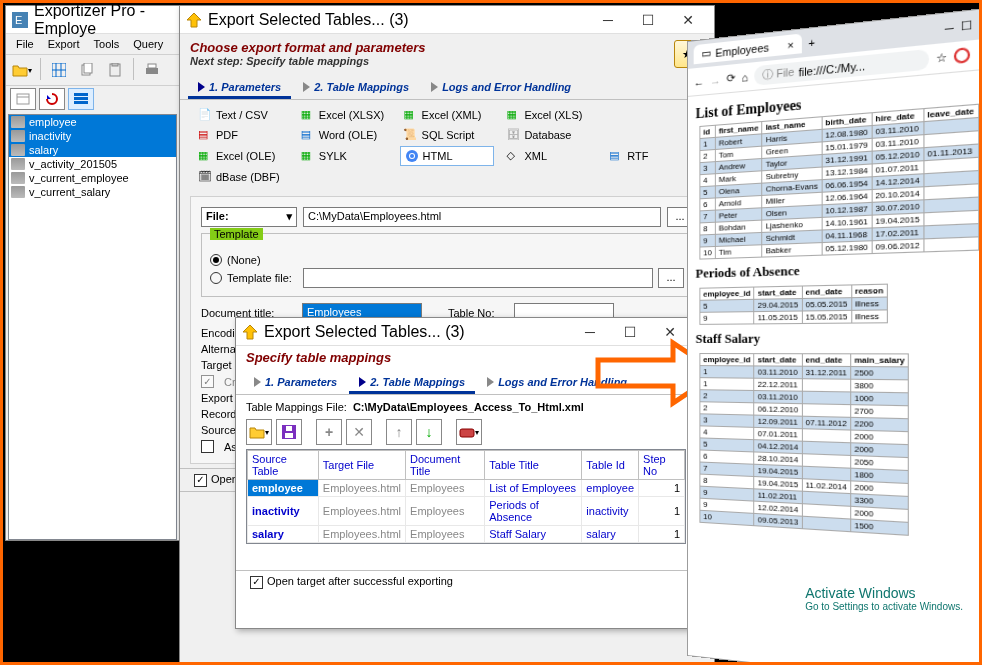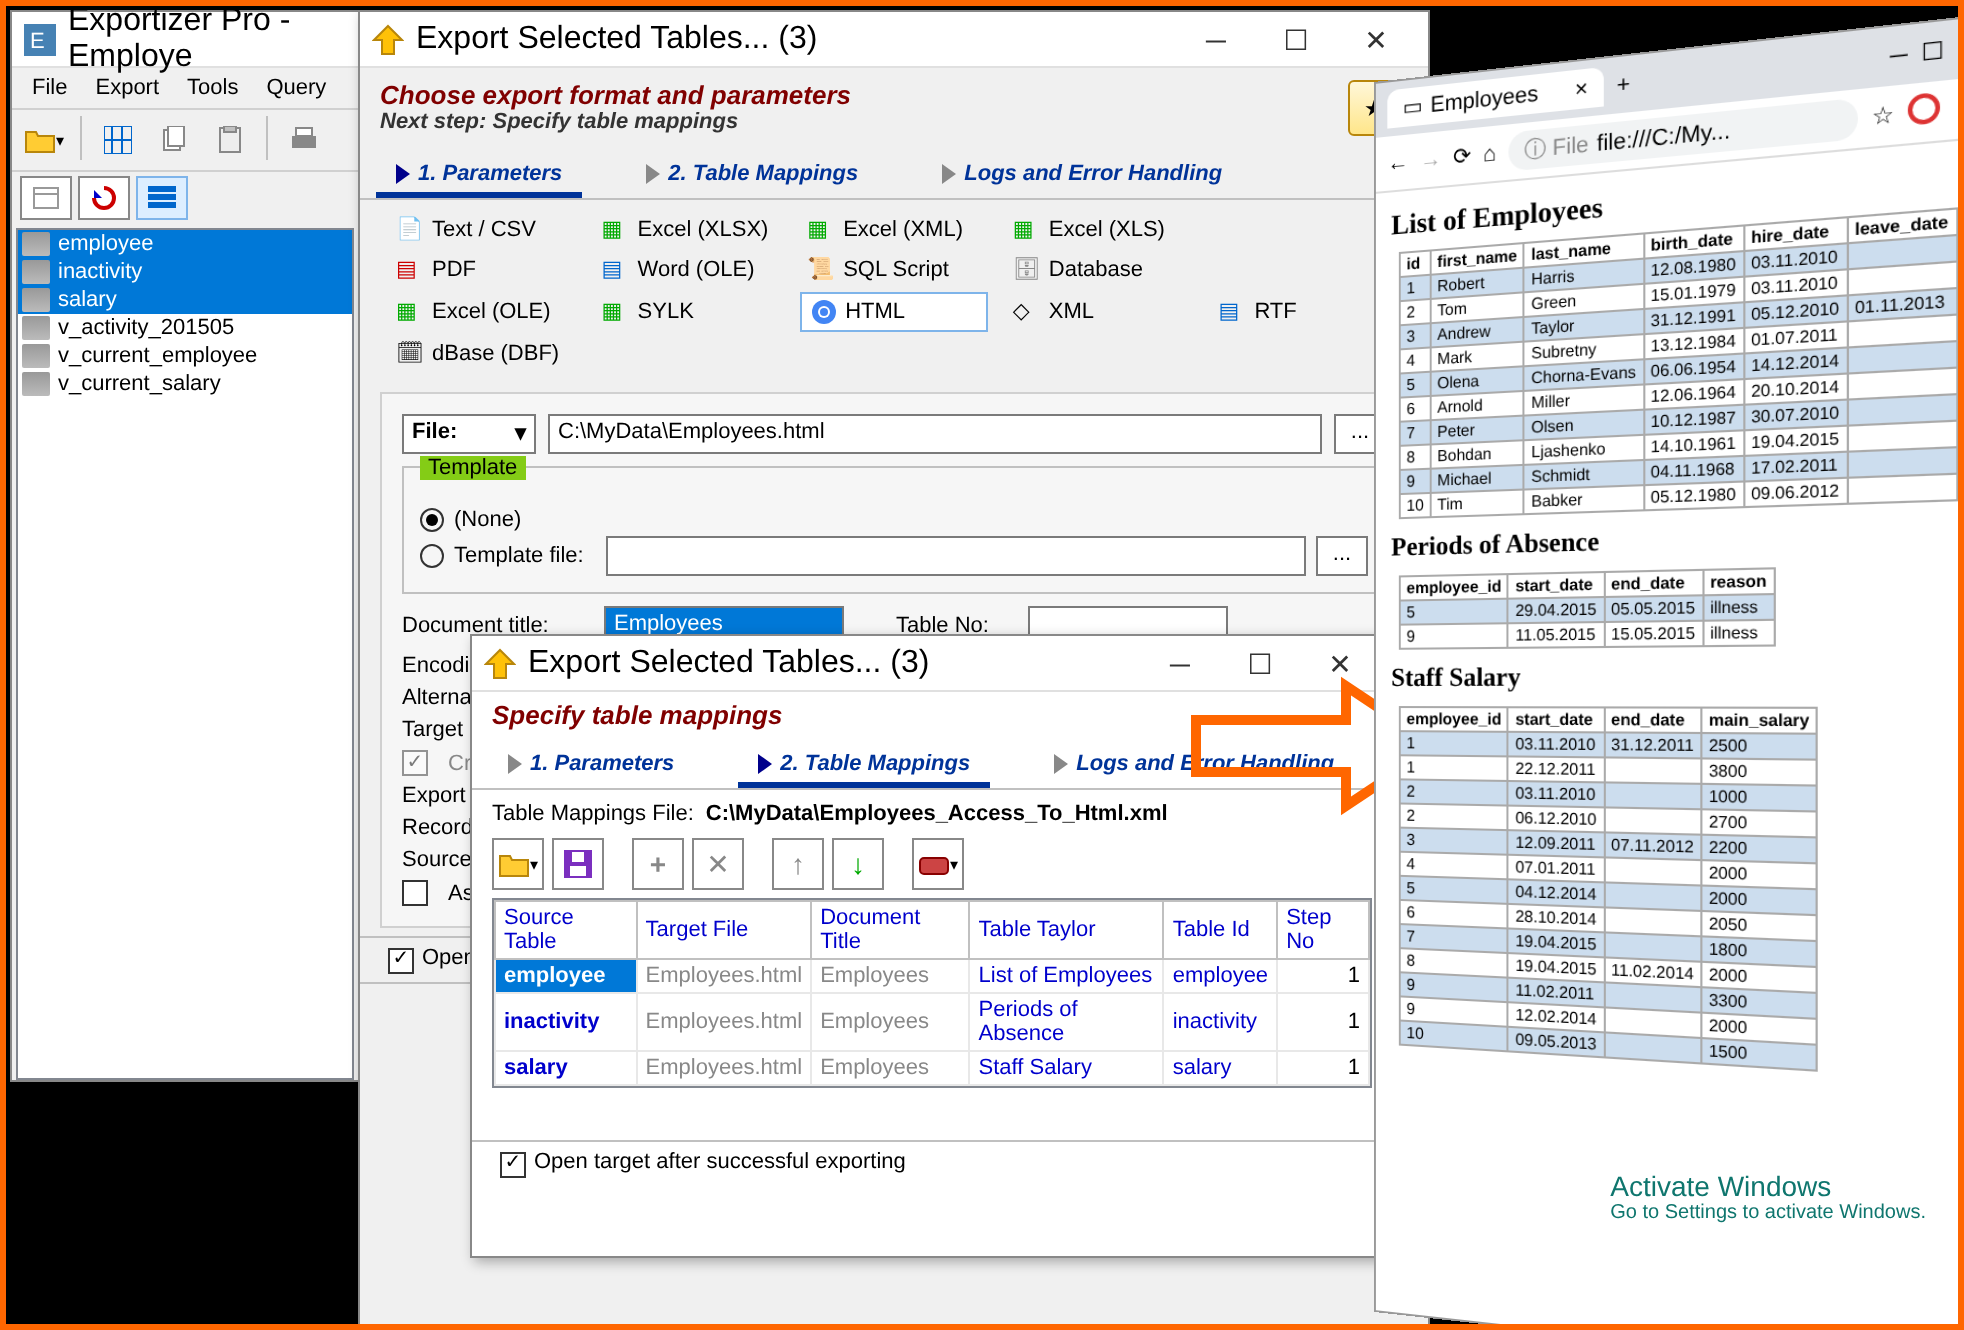--- a/index.html
+++ b/index.html
@@ -15,21 +15,21 @@
 .toolbar{background:#f0f0f0;padding:3px 4px;display:flex;gap:4px;border-top:1px solid #d0d0d0;border-bottom:1px solid #d0d0d0}
 .tbbtn{width:24px;height:24px;border:1px solid transparent;display:flex;align-items:center;justify-content:center;border-radius:2px}
 .tab-toolbar{padding:2px 4px;display:flex;gap:3px}
 .ttab{width:26px;height:22px;border:1px solid #888;display:flex;align-items:center;justify-content:center;background:#fff}
 .treelist{background:#fff;border:1px solid #828790;flex:1}
 .treerow{display:flex;align-items:center;padding:1px 2px;gap:4px}
 .treerow.sel{background:#0078d7;color:#fff}
 .tblicon{width:14px;height:12px;background:linear-gradient(#999,#bbb);border-radius:1px;flex-shrink:0}
 .heading{color:#800000;font-weight:bold;font-style:italic;font-size:13px}
 .subheading{color:#333;font-weight:bold;font-style:italic;font-size:11px}
-.tabbar{display:flex;gap:22px;padding:4px 8px 0;align-items:flex-end}
+.tabbar{display:flex;gap:2px;padding:4px 8px 0;align-items:flex-end}
 .tab{padding:3px 10px;display:flex;align-items:center;gap:4px;border-bottom:3px solid transparent;font-weight:bold;font-style:italic;color:#003399}
 .tab .arrow{width:0;height:0;border-top:5px solid transparent;border-bottom:5px solid transparent;border-left:7px solid #00008b}
 .tab.active{border-bottom:3px solid #003399}
 .tab:not(.active) .arrow{border-left-color:#888}
 .formatbar{display:grid;grid-template-columns:repeat(5,1fr);gap:2px 8px;padding:6px 14px}
 .fmt{display:flex;align-items:center;gap:4px;padding:2px 4px}
 .fmt.active{background:#fff;border:1px solid #7eb4ea}
 .fmt .fi{width:14px;height:14px;display:inline-block}
 .panel{background:#f6f6f6;border:1px solid #d0d0d0;margin:4px 10px;padding:6px 10px}
 .formrow{display:flex;align-items:center;gap:6px;margin:4px 0}
@@ -264,21 +264,21 @@
         </div>
       <div class="fmt" style="grid-column:5;grid-row:3">
           <span class="fi" style="color:#06c">▤</span>
           <span>RTF</span>
         </div>
     </div>
   </div>
 
   <div class="panel">
     <div class="formrow">
-      <div class="input" style="width:67px;font-weight:bold;display:flex;justify-content:space-between">
+      <div class="input" style="width:96px;font-weight:bold;display:flex;justify-content:space-between">
           <span>File:</span>
           <span>▾</span>
         </div>
       <div class="input" style="flex:1">C:\MyData\Employees.html</div>
       <div class="input" style="width:26px;text-align:center">...</div>
     </div>
     <div class="group" style="margin:6px 0">
       <div class="group-title">Template</div>
       <div class="radio checked">
           <span class="rdot"></span>
@@ -410,21 +410,21 @@
           <span style="font-size:8px">▾</span>
         </div>
     </div>
     <div class="grid">
       <table>
         <thead>
             <tr>
           <th>Source Table</th>
           <th>Target File</th>
           <th>Document Title</th>
-          <th>Table Taylor</th>
+          <th>Table Title</th>
           <th>Table Id</th>
           <th>Step No</th>
         </tr>
           </thead>
         <tbody>
           <tr>
             <td class="sel" style="font-weight:bold">employee</td>
             <td class="gray">Employees.html</td>
             <td class="gray">Employees</td>
             <td>List of Employees</td>

